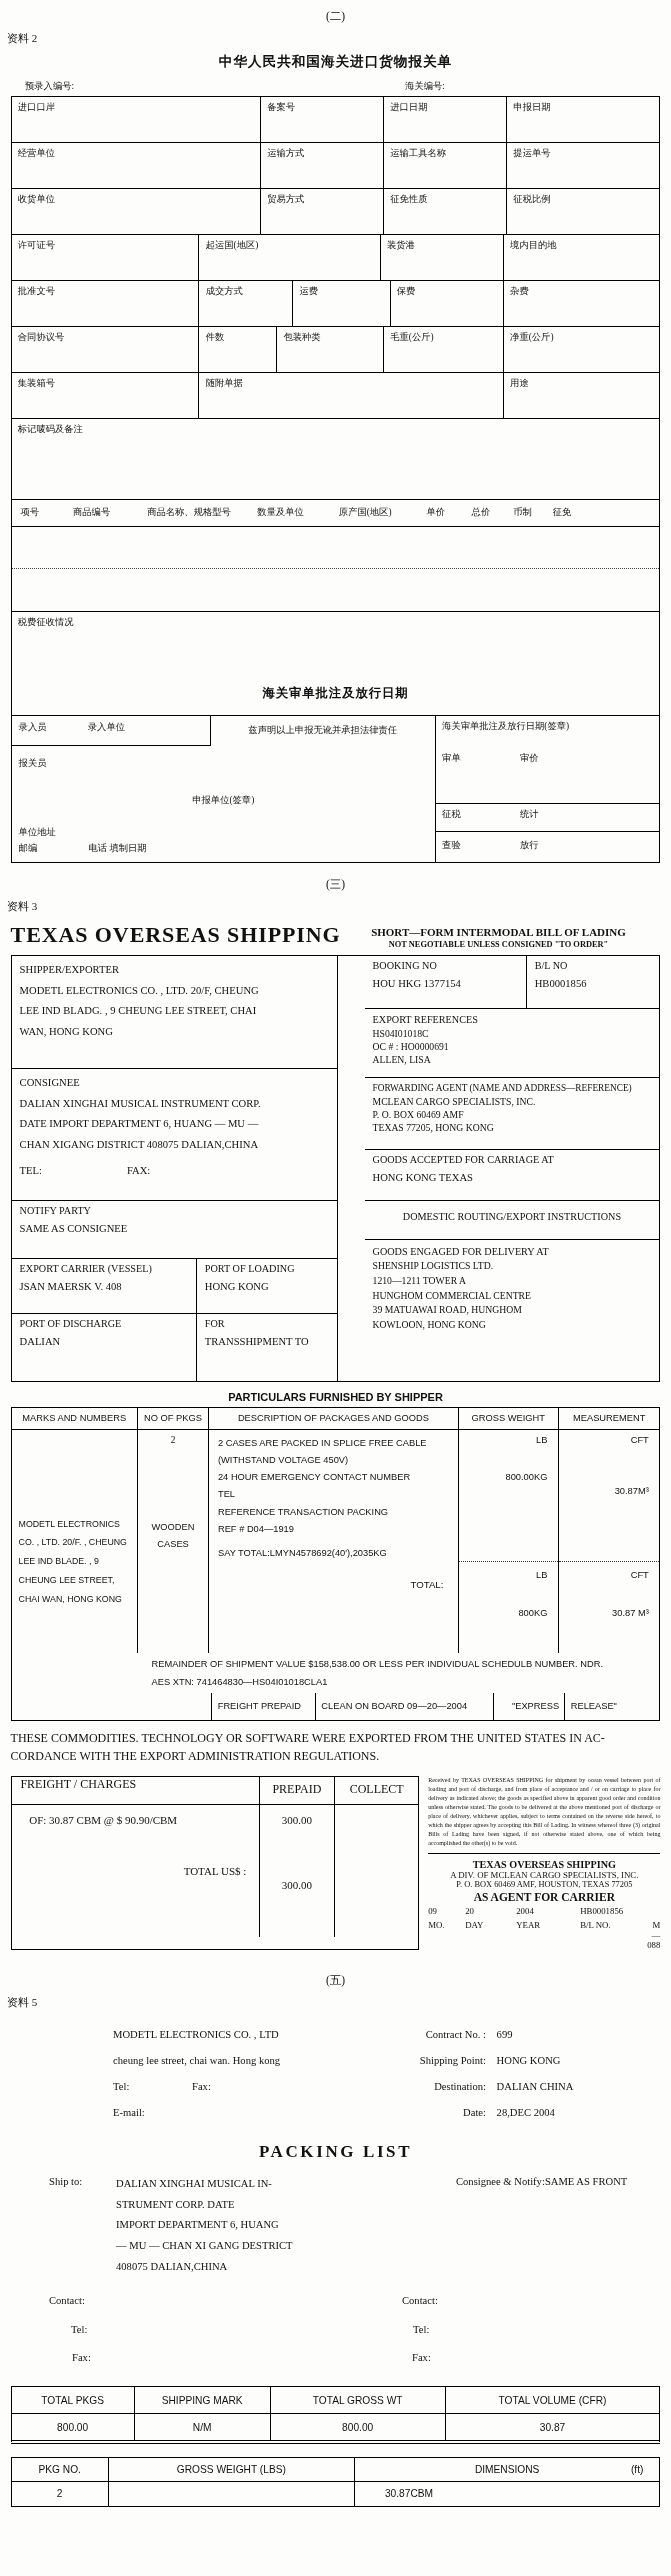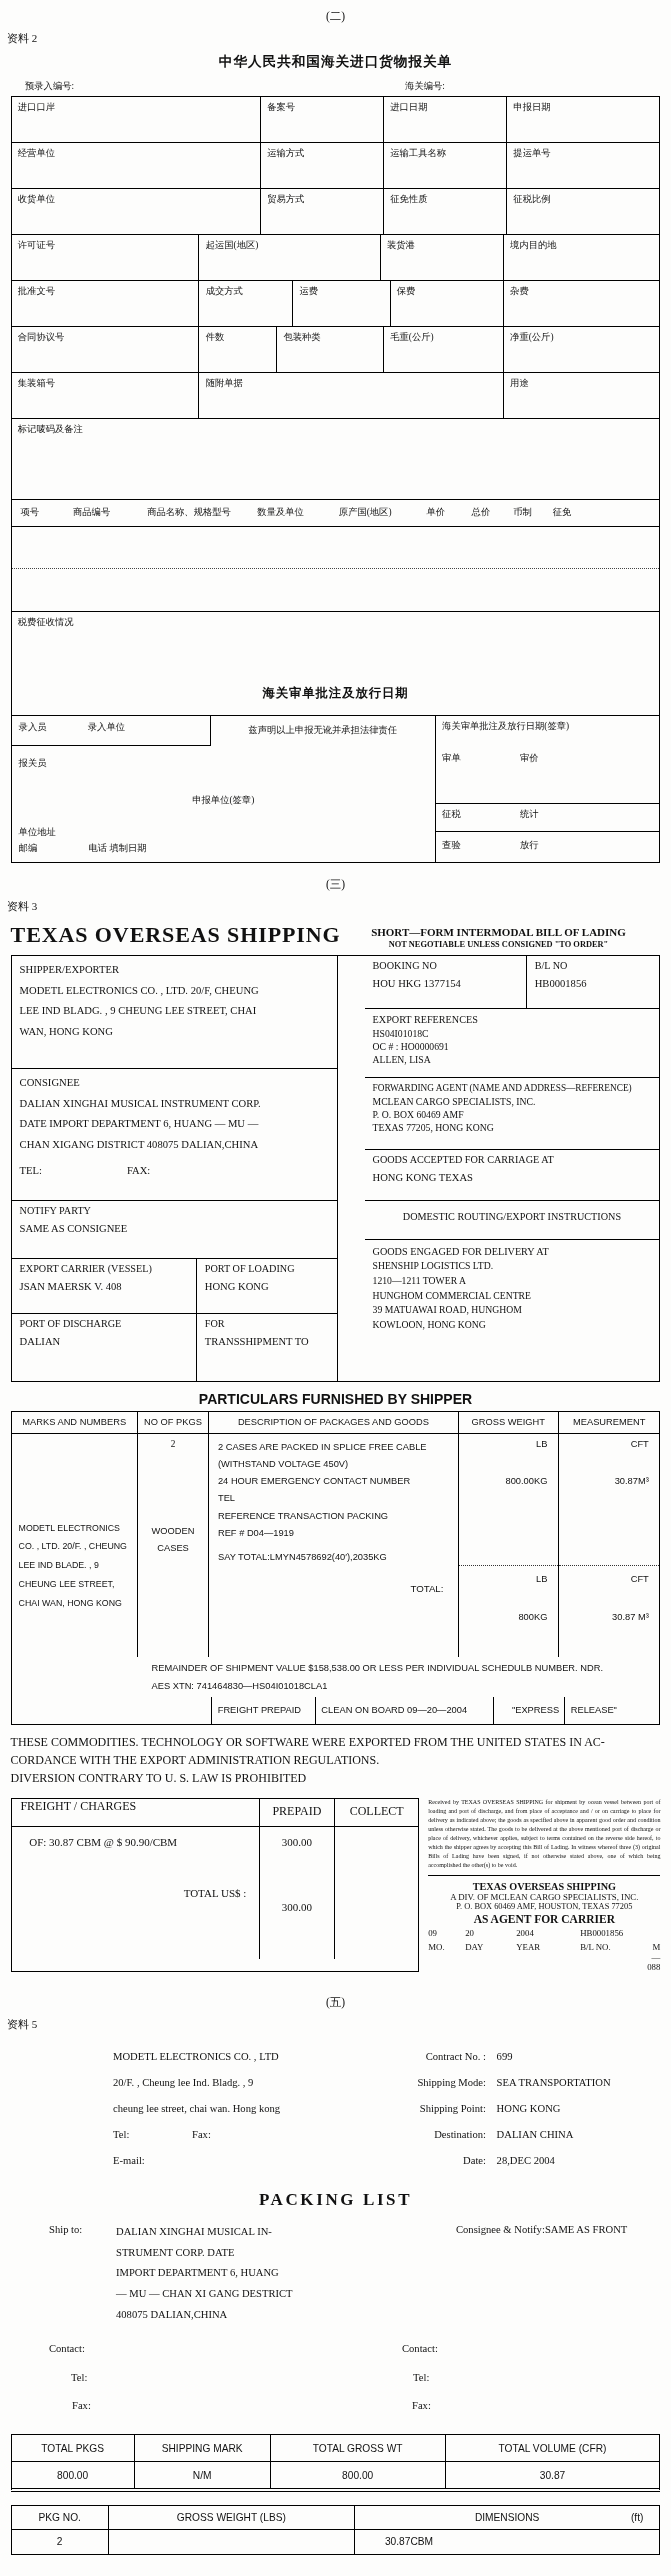--- a/index.html
+++ b/index.html
@@ -50,21 +50,21 @@
   .bcell { border-bottom:0.9px solid #000; padding:4.4px 8px; }
   .bcell:last-child { border-bottom:none; }
   .addr div { line-height:1.95; font-size:10.6px; }
   .lbl { font-size:10.2px; }
   .split { display:flex; padding:0; }
   .split > div { padding:4.4px 8px; }
   .split .a { border-right:0.9px solid #000; }
   .val { margin-top:7px; font-size:10.6px; }
   .telfax { display:flex; margin-top:5.3px; font-size:10.6px; }
   .telfax .fx { margin-left:85px; }
-  .particulars { text-align:center; font-weight:bold; font-size:14px; margin:8.8px 0 4.4px; font-family:"Liberation Sans",sans-serif; }
+  .particulars { text-align:center; font-weight:bold; font-size:11px; margin:8.8px 0 4.4px; font-family:"Liberation Sans",sans-serif; }
   .ptable { border:1.8px solid #000; font-size:9.3px; }
   .phead { display:flex; border-bottom:0.9px solid #000; text-align:center; font-family:"Liberation Sans",sans-serif; }
   .phead > div { border-right:0.9px solid #000; padding:5.3px 1.8px; }
   .phead > div:last-child, .pbody > div:last-child, .pfoot > div:last-child { border-right:none; }
   .pbody { display:flex; height:223px; }
   .pbody > div { border-right:0.9px solid #000; position:relative; }
   .w1 { width:19.5%; } .w2 { width:11%; } .w3 { width:38.5%; } .w4 { width:15.5%; } .w5 { width:15.5%; }
   .marks-cell { padding:85px 7px 0; font-size:8.8px; line-height:2.15; font-family:"Liberation Sans",sans-serif; }
   .pkgs-cell { text-align:center; padding-top:5.3px; }
   .pkgs-cell .wood { margin-top:74px; font-family:"Liberation Sans",sans-serif; line-height:1.8; }
@@ -371,21 +371,21 @@
         </div>
         <div class="w4 num-cell">
           <div style="top:5.3px">LB</div>
           <div style="top:42px">800.00KG</div>
           <div class="dotline"></div>
           <div style="top:140px">LB</div>
           <div style="top:178px">800KG</div>
         </div>
         <div class="w5 num-cell">
           <div style="top:5.3px">CFT</div>
-          <div style="top:42px">30.87M³</div>
+          <div style="top:56px">30.87M³</div>
           <div class="dotline"></div>
           <div style="top:140px">CFT</div>
           <div style="top:178px">30.87 M³</div>
         </div>
       </div>
       <div class="p-rem">
         <div>REMAINDER OF SHIPMENT VALUE $158,538.00 OR LESS PER INDIVIDUAL SCHEDULB NUMBER. NDR.</div>
         <div>AES XTN: 741464830—HS04I01018CLA1</div>
       </div>
       <div class="pfoot">
@@ -394,21 +394,20 @@
         <div style="width:27.5%">CLEAN ON BOARD 09—20—2004</div>
         <div style="width:11%; justify-content:flex-end">"EXPRESS</div>
         <div style="width:14.5%; border-right:none">RELEASE"</div>
       </div>
     </div>
   </div>
 
   <div class="compliance">
     <div>THESE COMMODITIES. TECHNOLOGY OR SOFTWARE WERE EXPORTED FROM THE UNITED STATES IN AC-</div>
     <div>CORDANCE WITH THE EXPORT ADMINISTRATION REGULATIONS.</div>
-    <div>DIVERSION CONTRARY TO U. S. LAW IS PROHIBITED</div>
   </div>
 
   <div class="freight-wrap">
     <div class="ftable">
       <div class="fhead">
         <div class="fc1">FREIGHT / CHARGES</div>
         <div class="fc2" style="padding-top:5.3px">PREPAID</div>
         <div class="fc3" style="padding-top:5.3px">COLLECT</div>
       </div>
       <div class="fbody">
@@ -452,25 +451,20 @@
   <div class="marker" style="margin-top:23px">(五)</div>
   <div class="doc-label">资料 5</div>
 
   <div class="pl-head">
     <div class="pl-row">
       <div class="pl-left">MODETL  ELECTRONICS  CO. ,  LTD</div>
       <div class="pl-label">Contract No. :</div>
       <div class="pl-value">699</div>
     </div>
     <div class="pl-row">
-      <div class="pl-left">20/F. ,  Cheung  lee  Ind.  Bladg. ,  9</div>
-      <div class="pl-label">Shipping Mode:</div>
-      <div class="pl-value">SEA TRANSPORTATION</div>
-    </div>
-    <div class="pl-row">
       <div class="pl-left">cheung lee street, chai wan. Hong kong</div>
       <div class="pl-label">Shipping Point:</div>
       <div class="pl-value">HONG KONG</div>
     </div>
     <div class="pl-row">
       <div class="pl-left">
         <span>Tel:</span>
         <span class="fx2">Fax:</span>
       </div>
       <div class="pl-label">Destination:</div>

